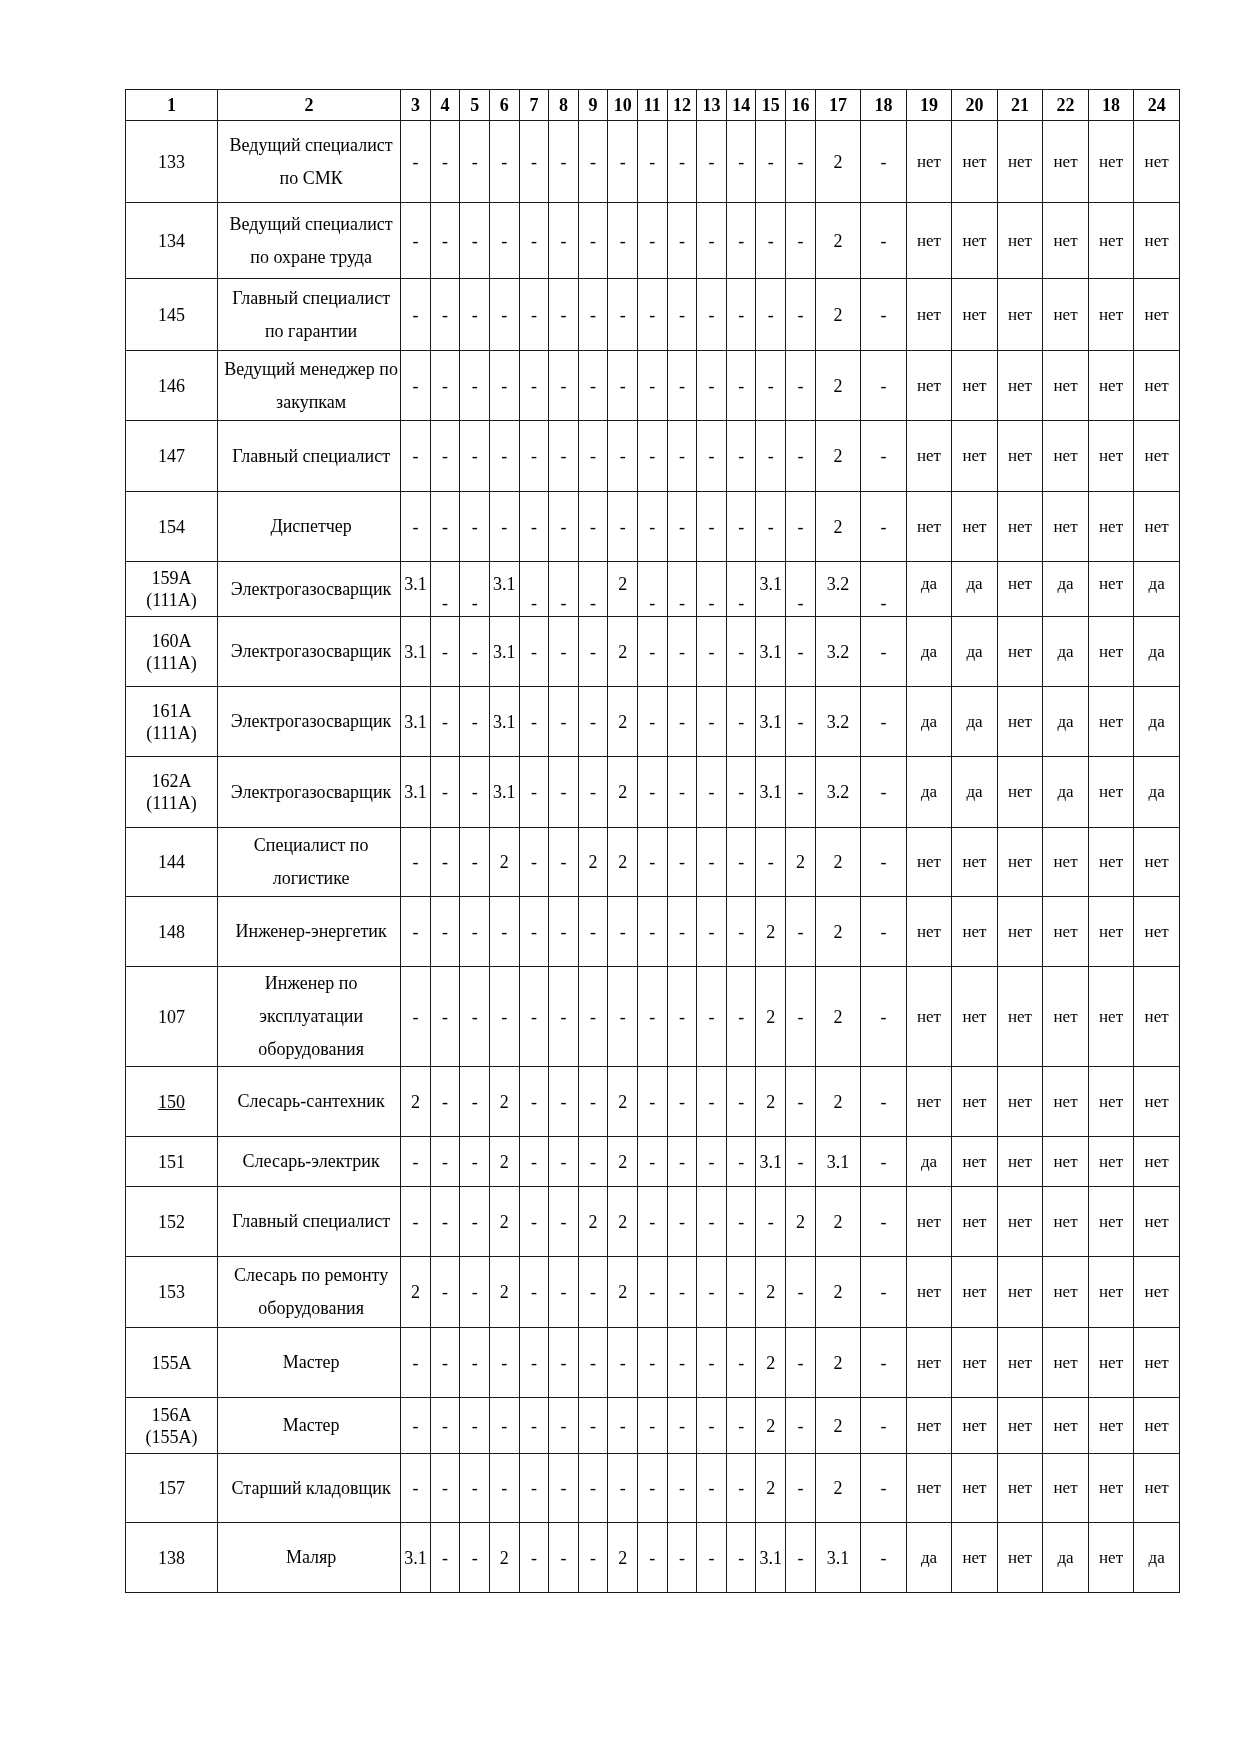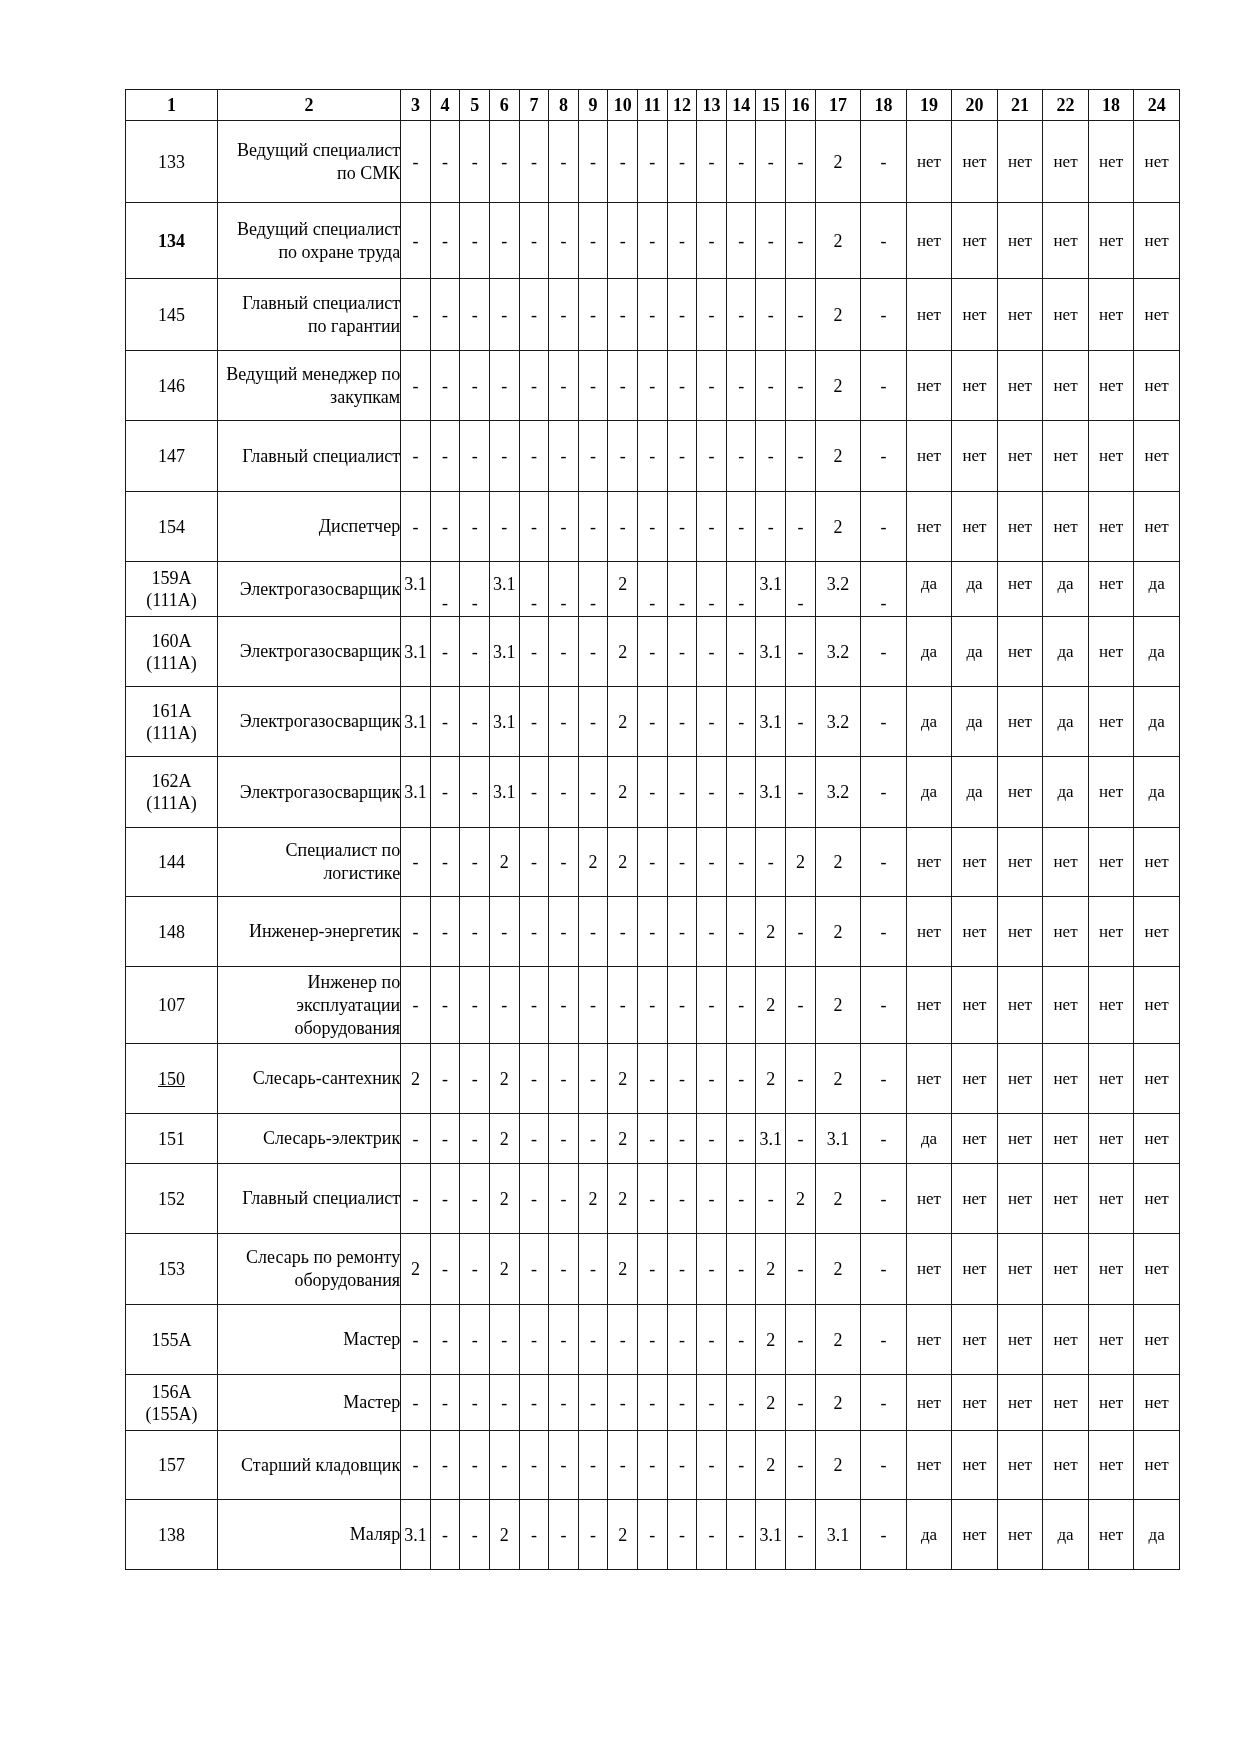--- a/index.html
+++ b/index.html
@@ -39,24 +39,24 @@
       vertical-align: middle;
       overflow: visible;
       white-space: nowrap;
     }
     table.grid th {
       font-weight: bold;
       height: 30px;
       font-size: 18px;
     }
     table.grid td.name {
-      text-align: right;
+      text-align: center;
       padding-left: 4px;
       white-space: normal;
-      line-height: 23px;
+      line-height: 33px;
     }
     table.grid td.num {
       line-height: 22px;
     }
     table.grid td.small {
       font-size: 18px;
     }
     table.grid td.yn {
       font-size: 17px;
     }
@@ -143,21 +143,21 @@
           <td class="v small">2</td>
           <td class="v small">-</td>
           <td class="v yn">нет</td>
           <td class="v yn">нет</td>
           <td class="v yn">нет</td>
           <td class="v yn">нет</td>
           <td class="v yn">нет</td>
           <td class="v yn">нет</td>
         </tr>
         <tr style="height: 76px;">
-          <td class="num" style="white-space: normal; word-spacing: 40px; font-weight: bold;">134</td>
+          <td class="num" style="white-space: normal; word-spacing: 40px;">134</td>
           <td class="name">Ведущий специалист по охране труда</td>
           <td class="v small">-</td>
           <td class="v small">-</td>
           <td class="v small">-</td>
           <td class="v small">-</td>
           <td class="v small">-</td>
           <td class="v small">-</td>
           <td class="v small">-</td>
           <td class="v small">-</td>
           <td class="v small">-</td>

